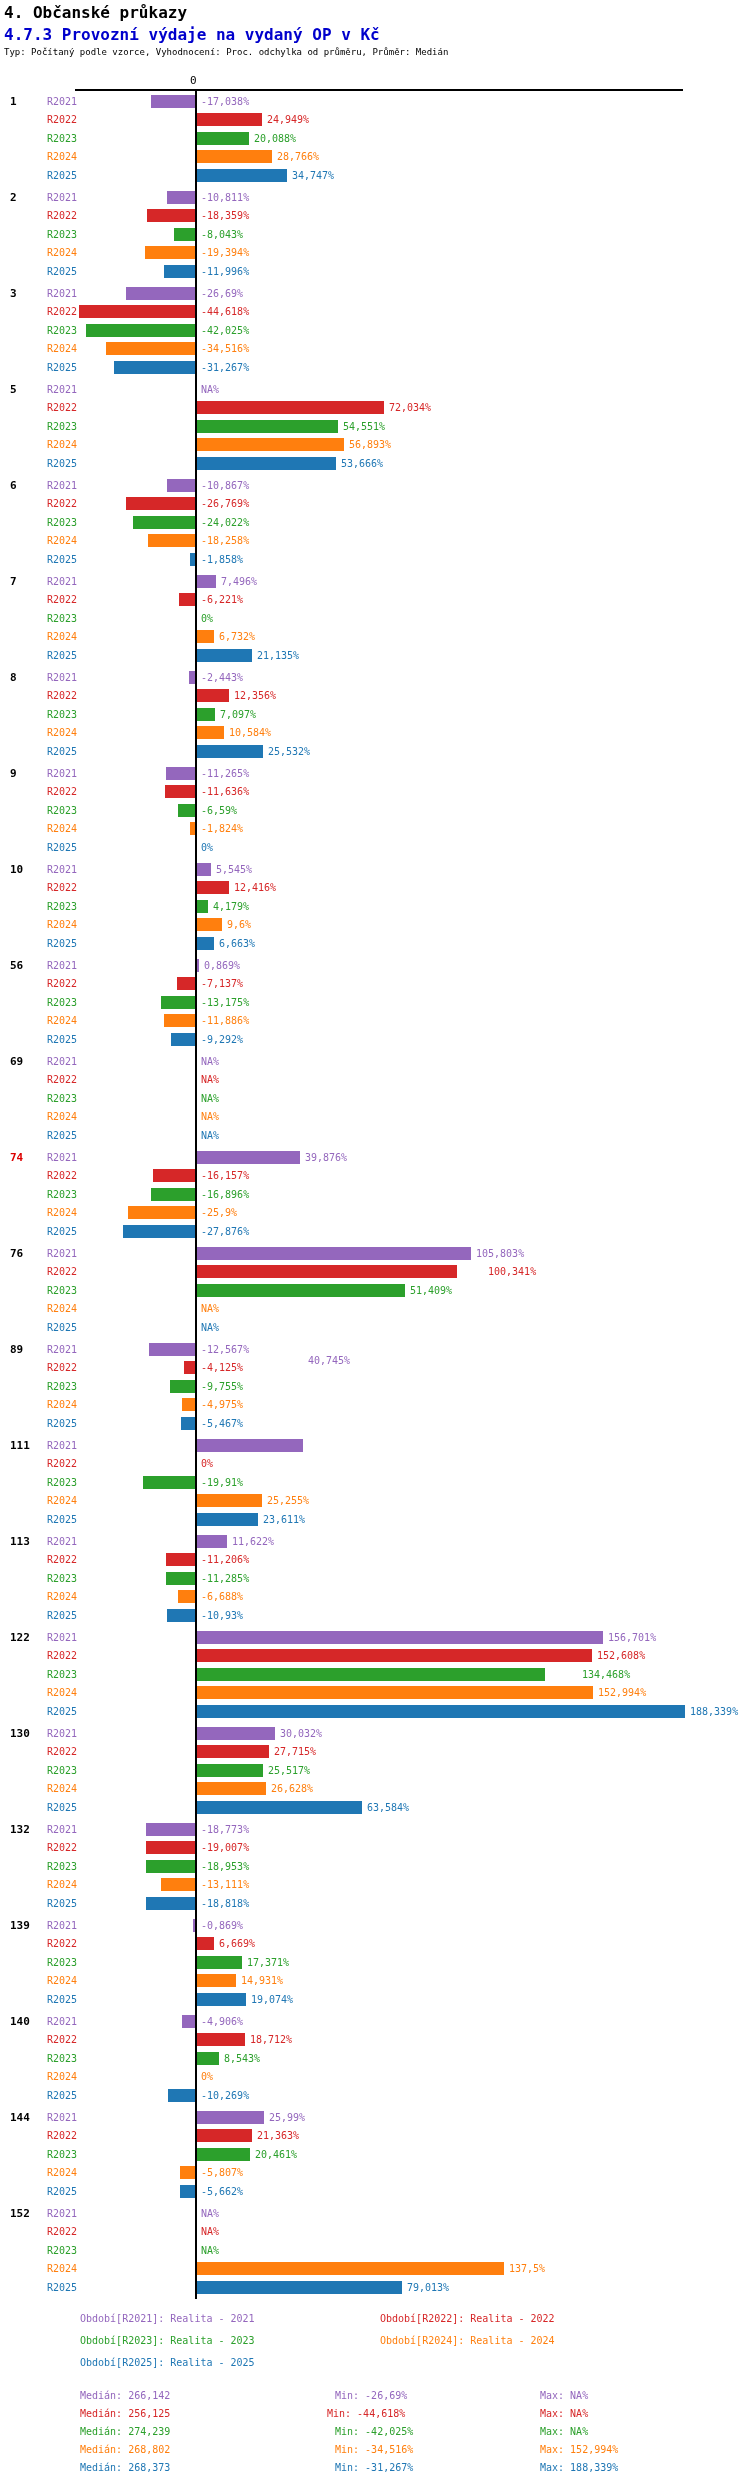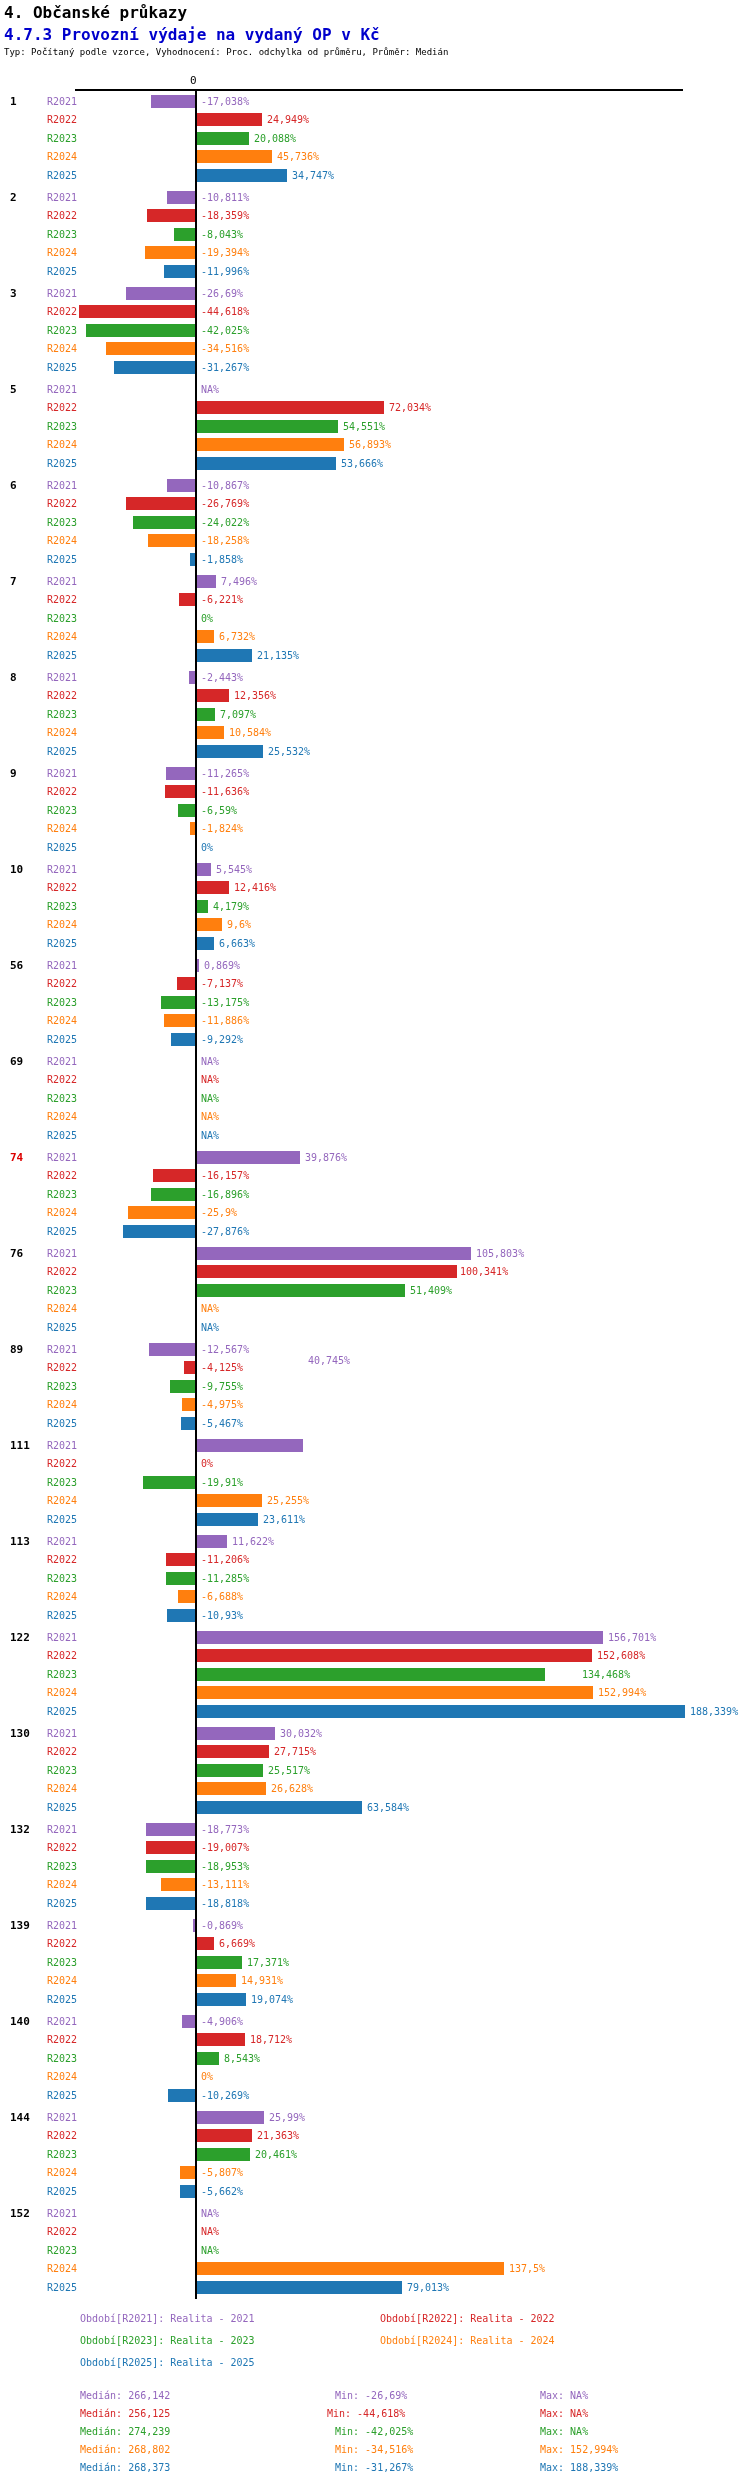--- a/index.html
+++ b/index.html
@@ -39,21 +39,21 @@
       <div class="bar" style="left: 151px; top: 95px; width: 44px; background: rgb(148, 103, 189);"></div>
       <div class="abs val-label" style="left: 201px; top: 95px; color: rgb(148, 103, 189);">-17,038%</div>
       <div class="abs series-label" style="left: 47px; top: 114px; color: rgb(214, 39, 40);">R2022</div>
       <div class="bar" style="left: 197px; top: 113px; width: 65px; background: rgb(214, 39, 40);"></div>
       <div class="abs val-label" style="left: 267px; top: 113px; color: rgb(214, 39, 40);">24,949%</div>
       <div class="abs series-label" style="left: 47px; top: 133px; color: rgb(44, 160, 44);">R2023</div>
       <div class="bar" style="left: 197px; top: 132px; width: 52px; background: rgb(44, 160, 44);"></div>
       <div class="abs val-label" style="left: 254px; top: 132px; color: rgb(44, 160, 44);">20,088%</div>
       <div class="abs series-label" style="left: 47px; top: 151px; color: rgb(255, 127, 14);">R2024</div>
       <div class="bar" style="left: 197px; top: 150px; width: 75px; background: rgb(255, 127, 14);"></div>
-      <div class="abs val-label" style="left: 277px; top: 150px; color: rgb(255, 127, 14);">45,736%</div>
+      <div class="abs val-label" style="left: 277px; top: 150px; color: rgb(255, 127, 14);">28,766%</div>
       <div class="abs series-label" style="left: 47px; top: 170px; color: rgb(31, 119, 180);">R2025</div>
       <div class="bar" style="left: 197px; top: 169px; width: 90px; background: rgb(31, 119, 180);"></div>
       <div class="abs val-label" style="left: 292px; top: 169px; color: rgb(31, 119, 180);">34,747%</div>
       <div class="abs group-label" style="left: 10px; top: 191px; color: rgb(0, 0, 0);">2</div>
       <div class="abs series-label" style="left: 47px; top: 192px; color: rgb(148, 103, 189);">R2021</div>
       <div class="bar" style="left: 167px; top: 191px; width: 28px; background: rgb(148, 103, 189);"></div>
       <div class="abs val-label" style="left: 201px; top: 191px; color: rgb(148, 103, 189);">-10,811%</div>
       <div class="abs series-label" style="left: 47px; top: 210px; color: rgb(214, 39, 40);">R2022</div>
       <div class="bar" style="left: 147px; top: 209px; width: 48px; background: rgb(214, 39, 40);"></div>
       <div class="abs val-label" style="left: 201px; top: 209px; color: rgb(214, 39, 40);">-18,359%</div>
@@ -217,21 +217,21 @@
       <div class="abs val-label" style="left: 201px; top: 1206px; color: rgb(255, 127, 14);">-25,9%</div>
       <div class="abs series-label" style="left: 47px; top: 1226px; color: rgb(31, 119, 180);">R2025</div>
       <div class="bar" style="left: 123px; top: 1225px; width: 72px; background: rgb(31, 119, 180);"></div>
       <div class="abs val-label" style="left: 201px; top: 1225px; color: rgb(31, 119, 180);">-27,876%</div>
       <div class="abs group-label" style="left: 10px; top: 1247px; color: rgb(0, 0, 0);">76</div>
       <div class="abs series-label" style="left: 47px; top: 1248px; color: rgb(148, 103, 189);">R2021</div>
       <div class="bar" style="left: 197px; top: 1247px; width: 274px; background: rgb(148, 103, 189);"></div>
       <div class="abs val-label" style="left: 476px; top: 1247px; color: rgb(148, 103, 189);">105,803%</div>
       <div class="abs series-label" style="left: 47px; top: 1266px; color: rgb(214, 39, 40);">R2022</div>
       <div class="bar" style="left: 197px; top: 1265px; width: 260px; background: rgb(214, 39, 40);"></div>
-      <div class="abs val-label" style="left: 460px; top: 1265px; color: rgb(214, 39, 40);">100,341%</div>
+      <div class="abs val-label" style="left: 488px; top: 1265px; color: rgb(214, 39, 40);">100,341%</div>
       <div class="abs series-label" style="left: 47px; top: 1285px; color: rgb(44, 160, 44);">R2023</div>
       <div class="bar" style="left: 197px; top: 1284px; width: 208px; background: rgb(44, 160, 44);"></div>
       <div class="abs val-label" style="left: 410px; top: 1284px; color: rgb(44, 160, 44);">51,409%</div>
       <div class="abs series-label" style="left: 47px; top: 1303px; color: rgb(255, 127, 14);">R2024</div>
       <div class="abs val-label" style="left: 201px; top: 1302px; color: rgb(255, 127, 14);">NA%</div>
       <div class="abs series-label" style="left: 47px; top: 1322px; color: rgb(31, 119, 180);">R2025</div>
       <div class="abs val-label" style="left: 201px; top: 1321px; color: rgb(31, 119, 180);">NA%</div>
       <div class="abs group-label" style="left: 10px; top: 1343px; color: rgb(0, 0, 0);">89</div>
       <div class="abs series-label" style="left: 47px; top: 1344px; color: rgb(148, 103, 189);">R2021</div>
       <div class="bar" style="left: 149px; top: 1343px; width: 46px; background: rgb(148, 103, 189);"></div>

